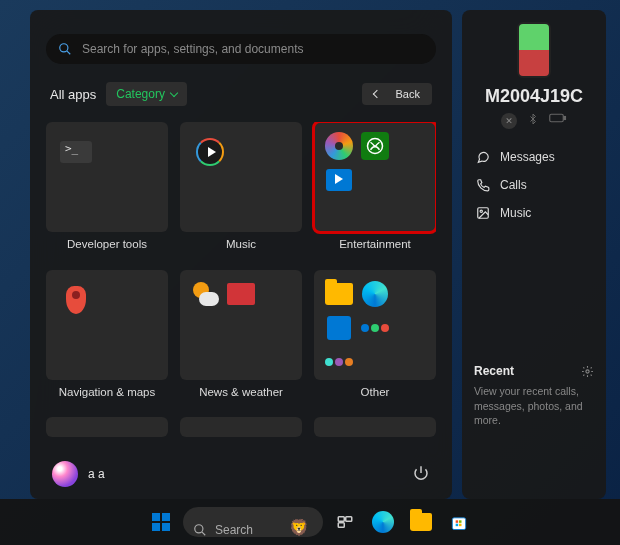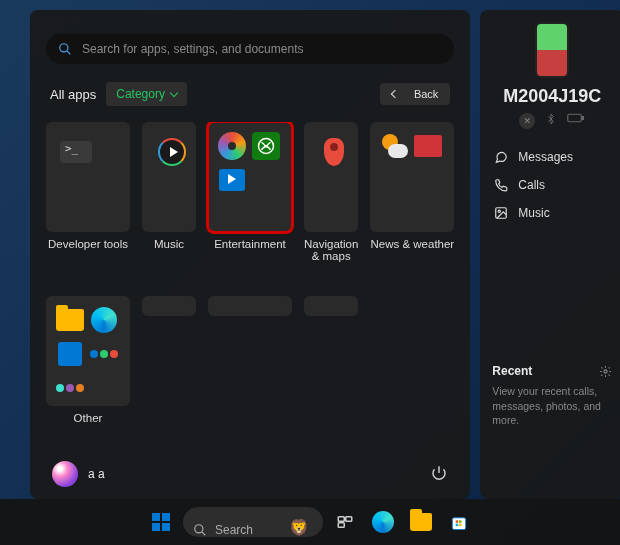--- a/index.html
+++ b/index.html
@@ -43,21 +43,21 @@
     display: flex; align-items: center; gap: 6px;
   }
   .back-btn {
     margin-left: auto;
     background: #2e2e2e; border: none; color: #e0e0e0;
     padding: 5px 12px; border-radius: 4px; font-size: 11px;
     display: flex; align-items: center; gap: 16px;
   }
   .grid {
     display: grid;
-    grid-template-columns: repeat(5, 1fr);
+    grid-template-columns: repeat(3, 1fr);
     gap: 12px 12px;
     overflow: hidden;
     flex: 1;
   }
   .cat {
     display: flex; flex-direction: column;
     gap: 6px;
   }
   .cat-tile {
     background: #2a2a2a;

